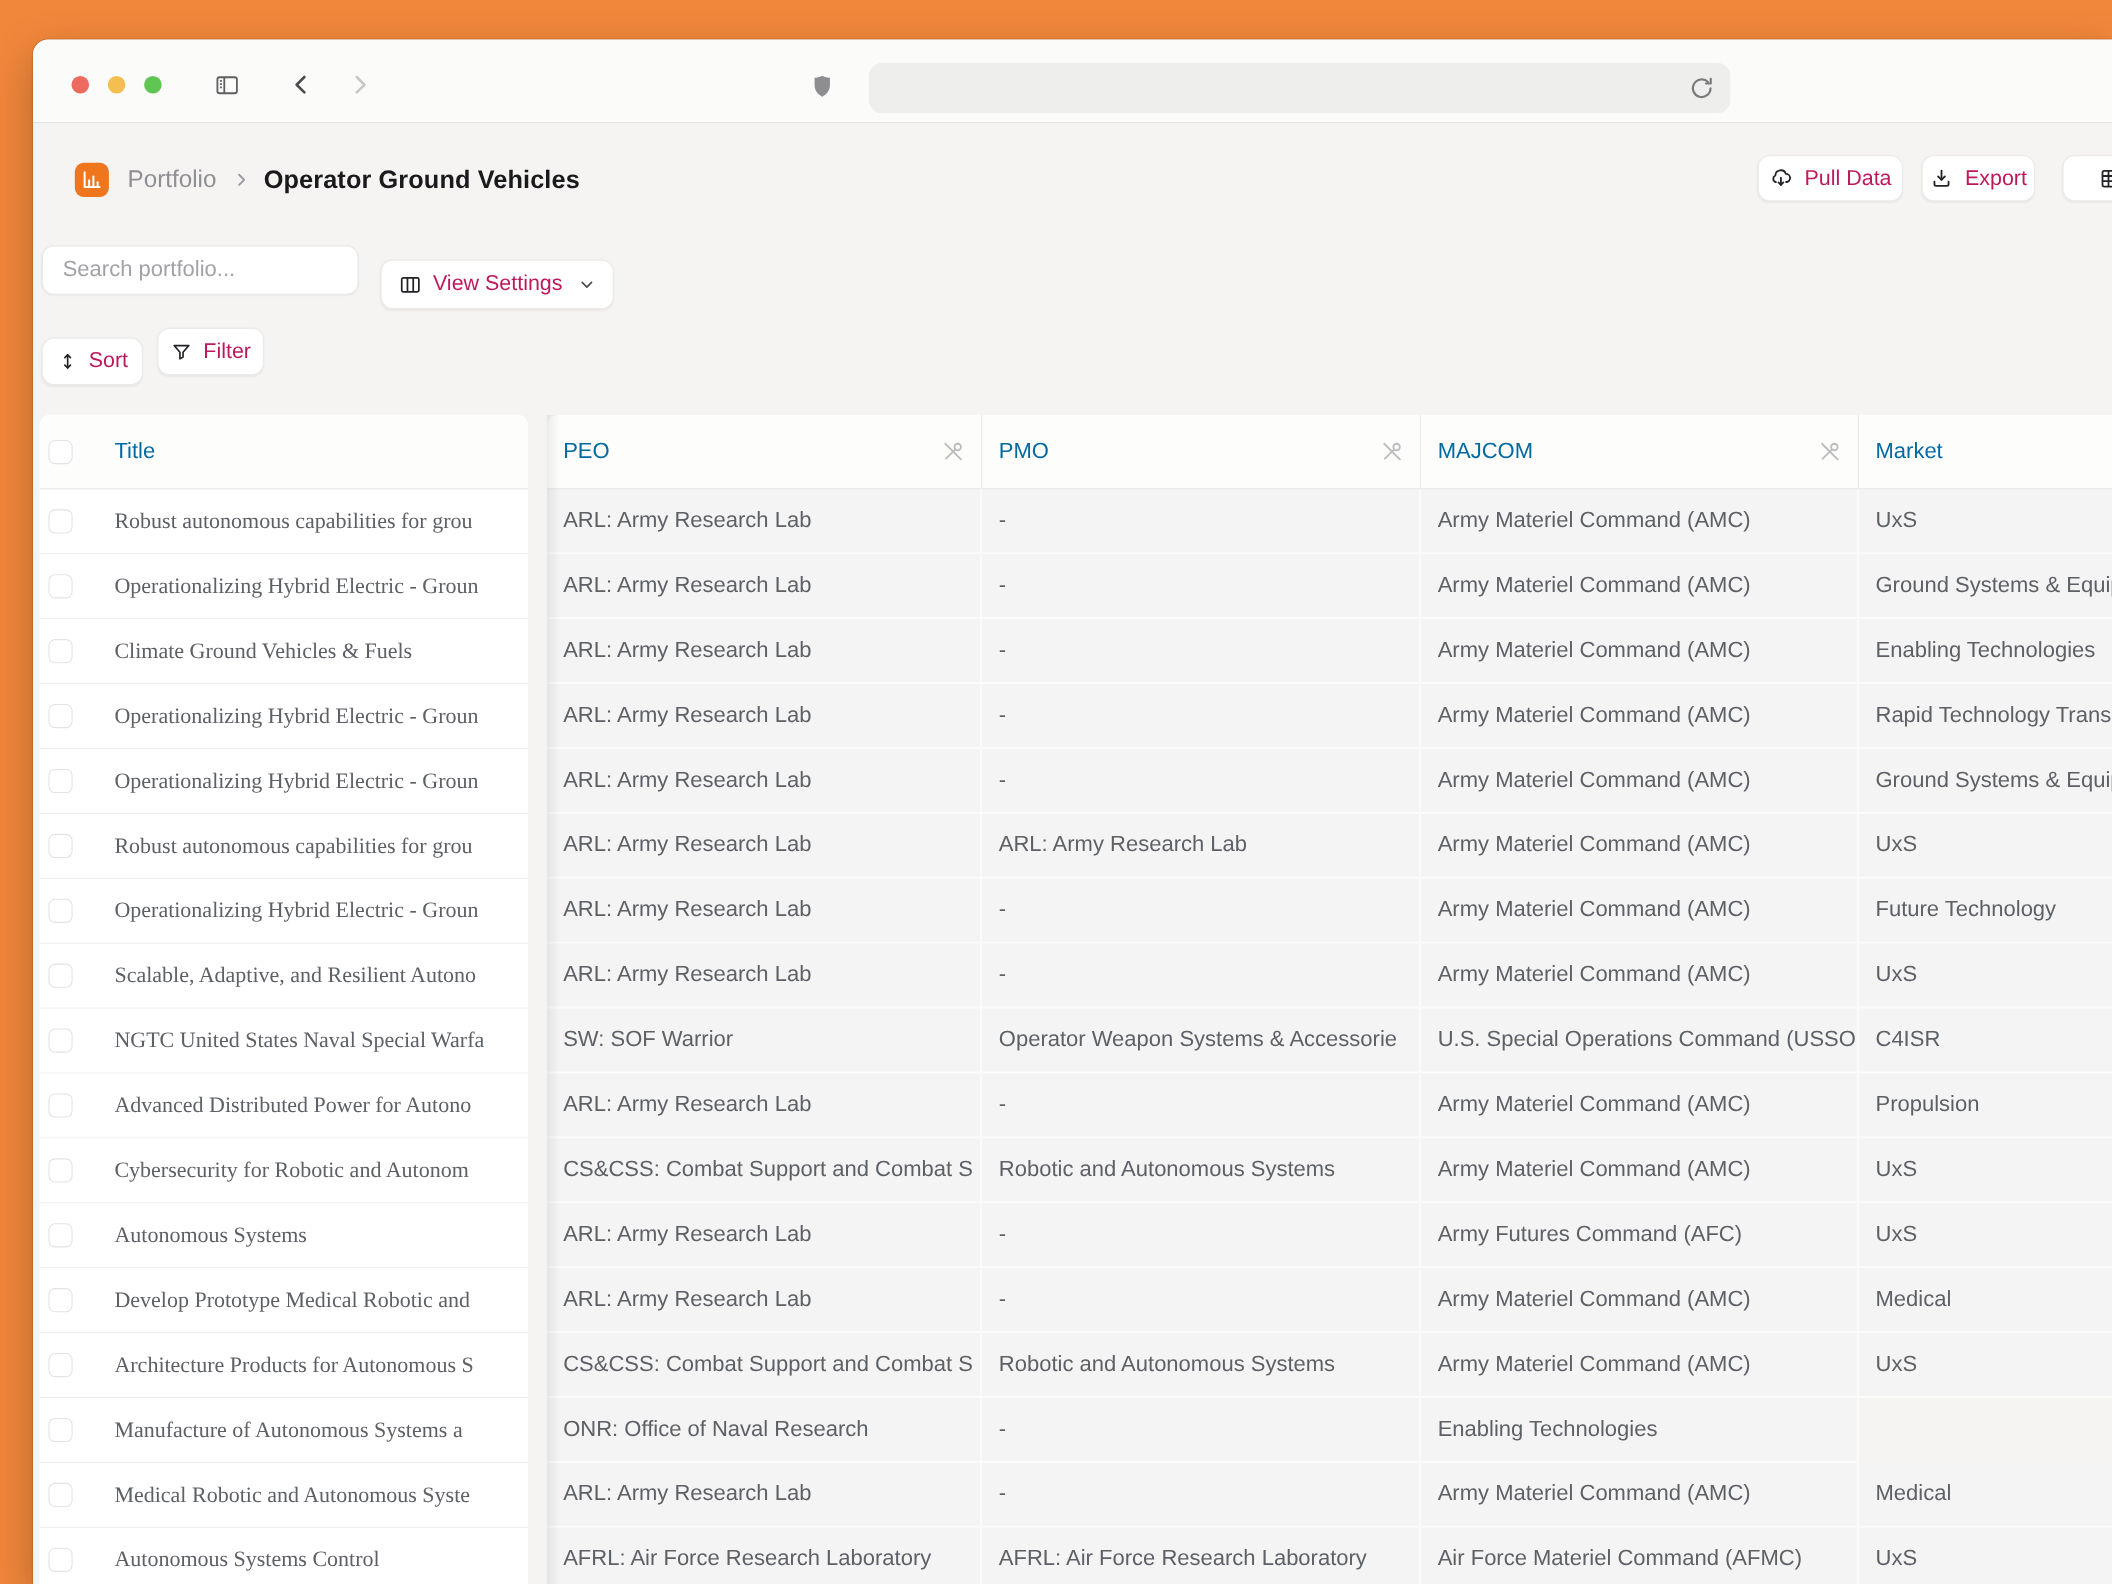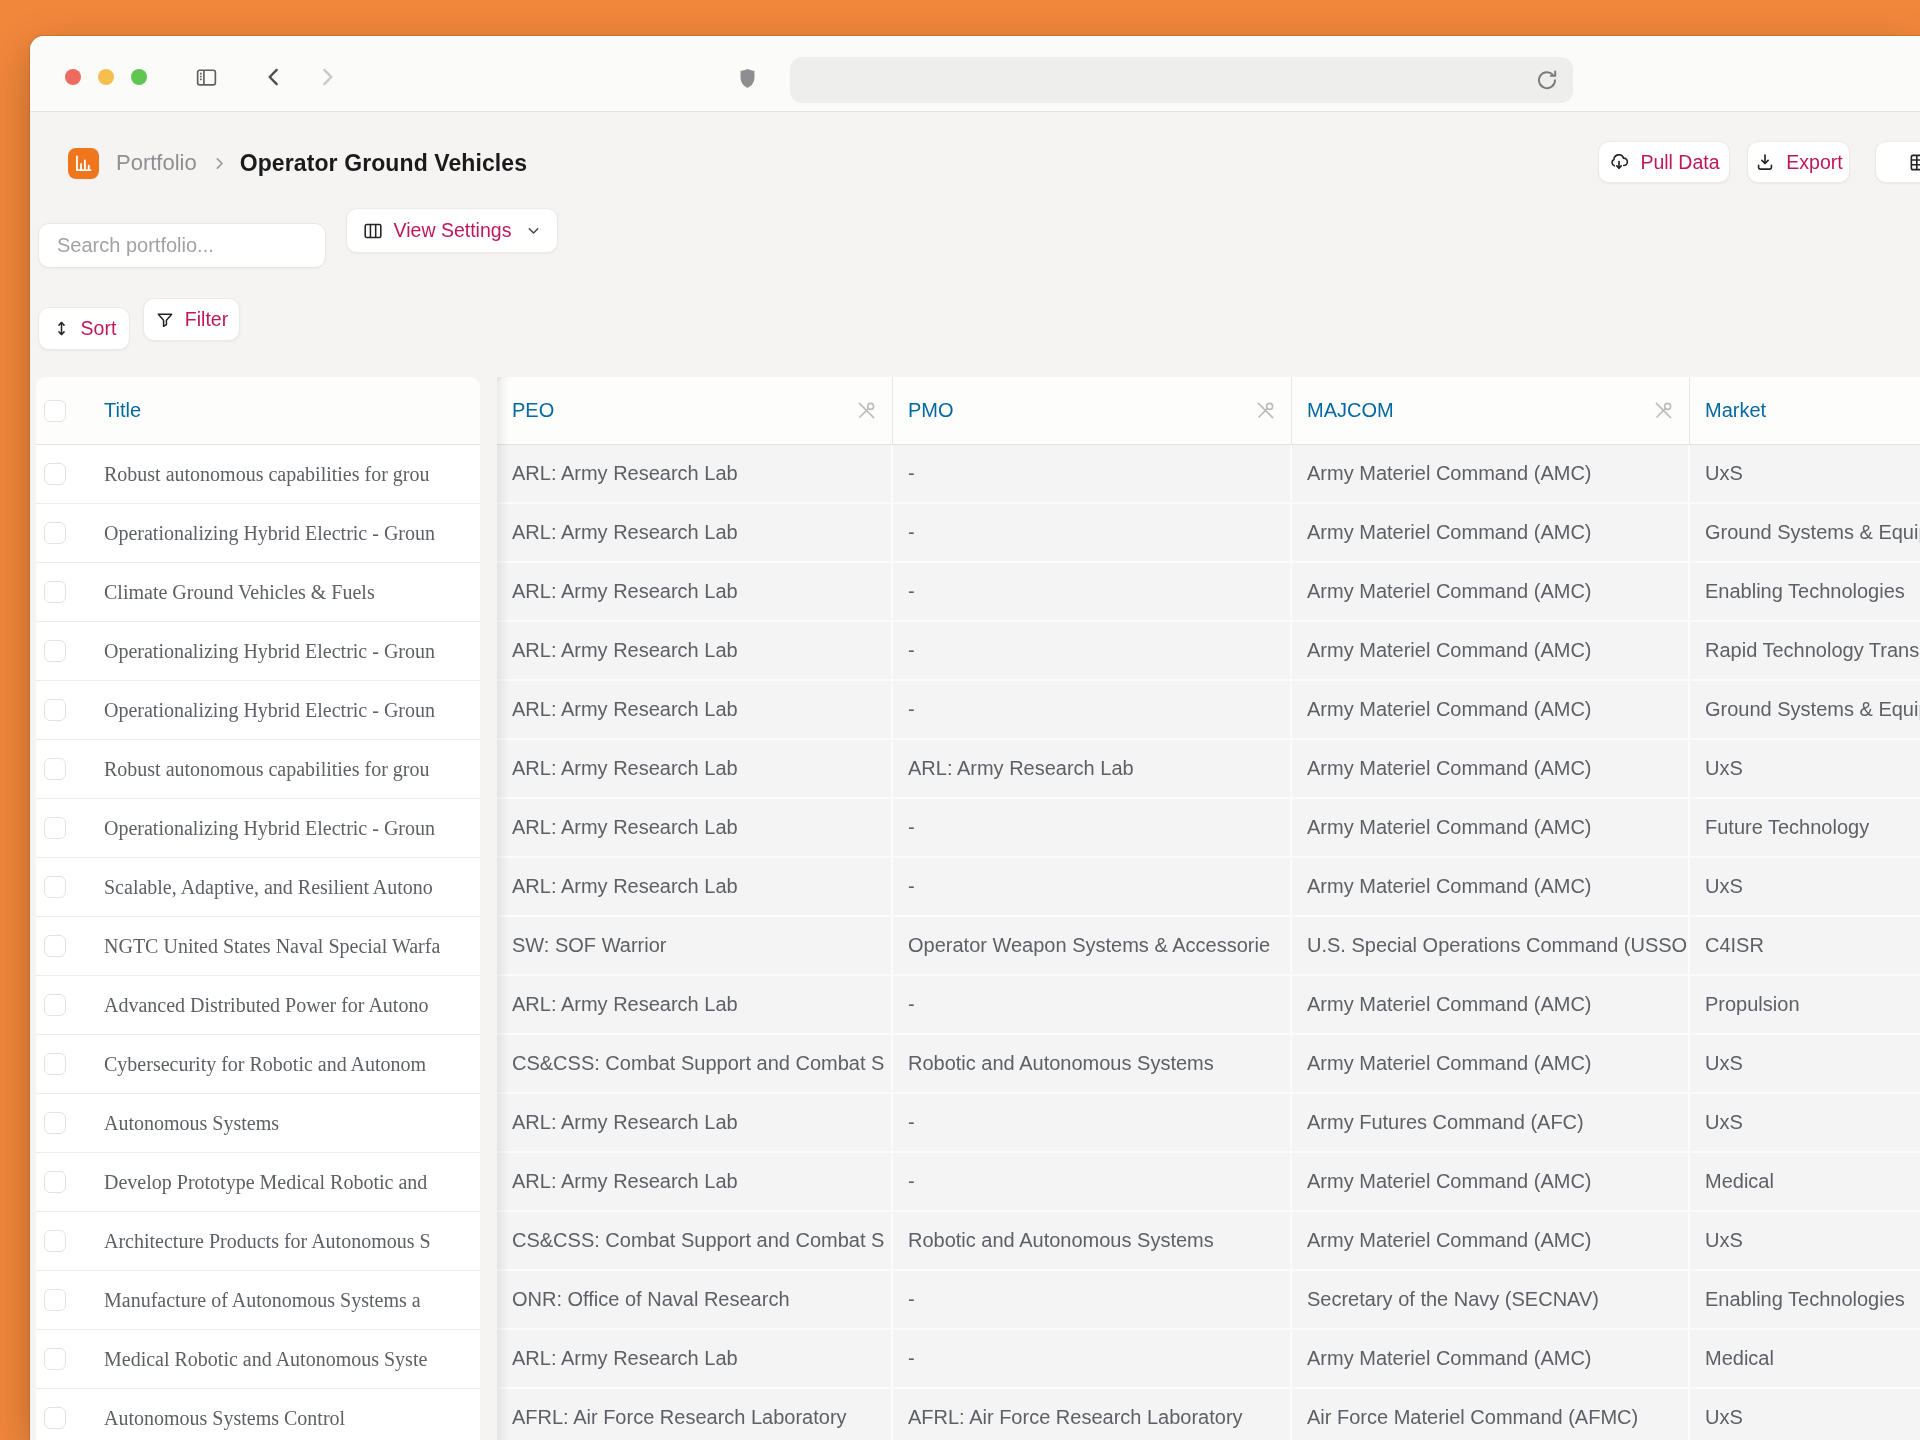--- a/index.html
+++ b/index.html
@@ -47,21 +47,21 @@
   #views     { left:1845px; width:88px; }
   
   .search {
     position:absolute; left:8px; top:187px; width:288px; height:45px;
     background:#fff; border:1px solid #e8e7e5; border-radius:11px;
     box-shadow:0 1px 2px rgba(0,0,0,.04);
     font-size:20px; color:#4d7c0f; padding:0 18px; outline:none;
     font-family:"Liberation Sans", sans-serif;
   }
   .search::placeholder { color:#a2a2a6; }
-  #view-settings { position:absolute; left:316px; top:172px; width:212px; height:45px; }
+  #view-settings { position:absolute; left:316px; top:200px; width:212px; height:45px; }
   #sort   { position:absolute; left:8px;   top:271px; width:92px; height:43px; }
   #filter { position:absolute; left:113px; top:262px; width:97px; height:43px; }
   
   .pinned {
     position:absolute; left:6px; top:341px; width:444px;
     border-radius:10px 10px 0 0; overflow:hidden; background:#fff;
   }
   .pinned-header {
     height:68px; background:#fdfdfc; border-bottom:1px solid #e3e3e1;
     display:flex; align-items:center;
@@ -463,21 +463,20 @@
   <div class="scroll-row">
     <div class="cell">CS&amp;CSS: Combat Support and Combat S</div>
     <div class="cell">Robotic and Autonomous Systems</div>
     <div class="cell">Army Materiel Command (AMC)</div>
     <div class="cell">UxS</div>
   </div>
 
   <div class="scroll-row">
     <div class="cell">ONR: Office of Naval Research</div>
     <div class="cell">-</div>
-    <div class="cell">Secretary of the Navy (SECNAV)</div>
     <div class="cell">Enabling Technologies</div>
   </div>
 
   <div class="scroll-row">
     <div class="cell">ARL: Army Research Lab</div>
     <div class="cell">-</div>
     <div class="cell">Army Materiel Command (AMC)</div>
     <div class="cell">Medical</div>
   </div>
 

